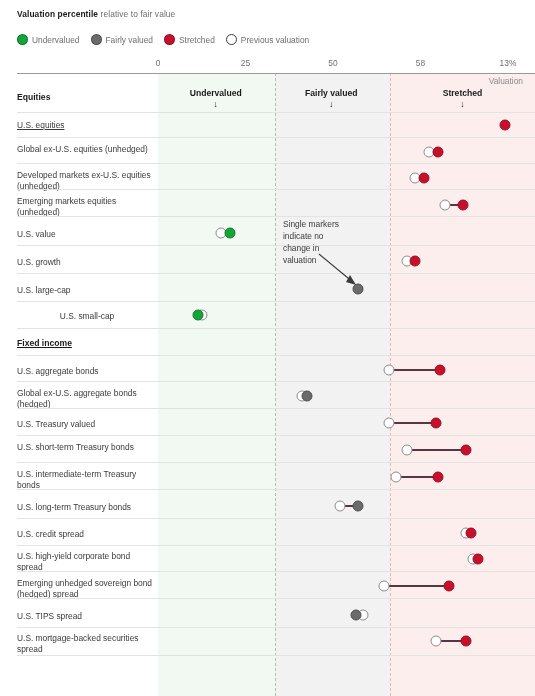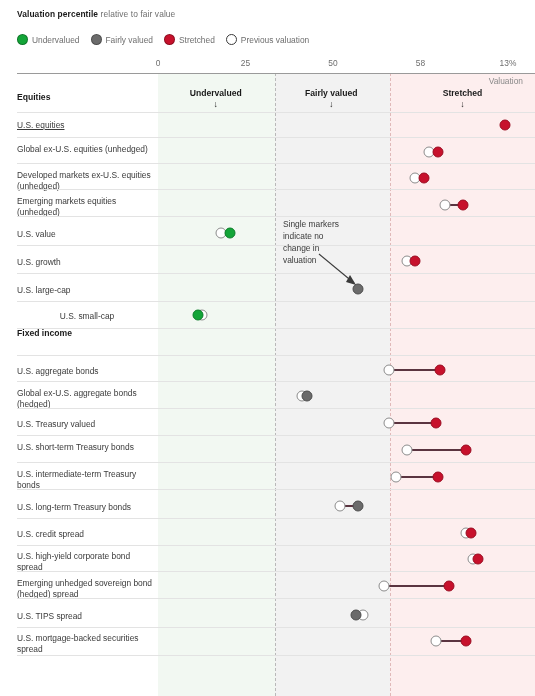--- a/index.html
+++ b/index.html
@@ -250,21 +250,21 @@
       <div class="connector" style="left: 406.5px; width: 8.75px; top: 260.3px;"></div>
       <div class="marker m-white" style="left: 406.5px; top: 261px;"></div>
       <div class="marker m-red" style="left: 415.25px; top: 261px;"></div>
       <div class="row-label" style="top: 285px;">U.S. large-cap</div>
       <div class="row-rule" style="top: 301px;"></div>
       <div class="marker m-gray" style="left: 357.5px; top: 289px;"></div>
       <div class="row-label" style="top: 311px; text-align: center;">U.S. small-cap</div>
       <div class="row-rule" style="top: 328px;"></div>
       <div class="marker m-white" style="left: 201.75px; top: 315px;"></div>
       <div class="marker m-green" style="left: 198.25px; top: 315px;"></div>
-      <div class="section-title" style="top: 328px;">Fixed income</div>
+      <div class="section-title" style="top: 338px; text-decoration: underline;">Fixed income</div>
       <div class="row-rule" style="top: 355px;"></div>
       <div class="row-label" style="top: 366px;">U.S. aggregate bonds</div>
       <div class="row-rule" style="top: 381px;"></div>
       <div class="connector" style="left: 389px; width: 50.75px; top: 369.3px;"></div>
       <div class="marker m-white" style="left: 389px; top: 370px;"></div>
       <div class="marker m-red" style="left: 439.75px; top: 370px;"></div>
       <div class="row-label" style="top: 388px;">Global ex-U.S. aggregate bonds (hedged)</div>
       <div class="row-rule" style="top: 408px;"></div>
       <div class="marker m-white" style="left: 301.5px; top: 396px;"></div>
       <div class="marker m-gray" style="left: 306.75px; top: 396px;"></div>

